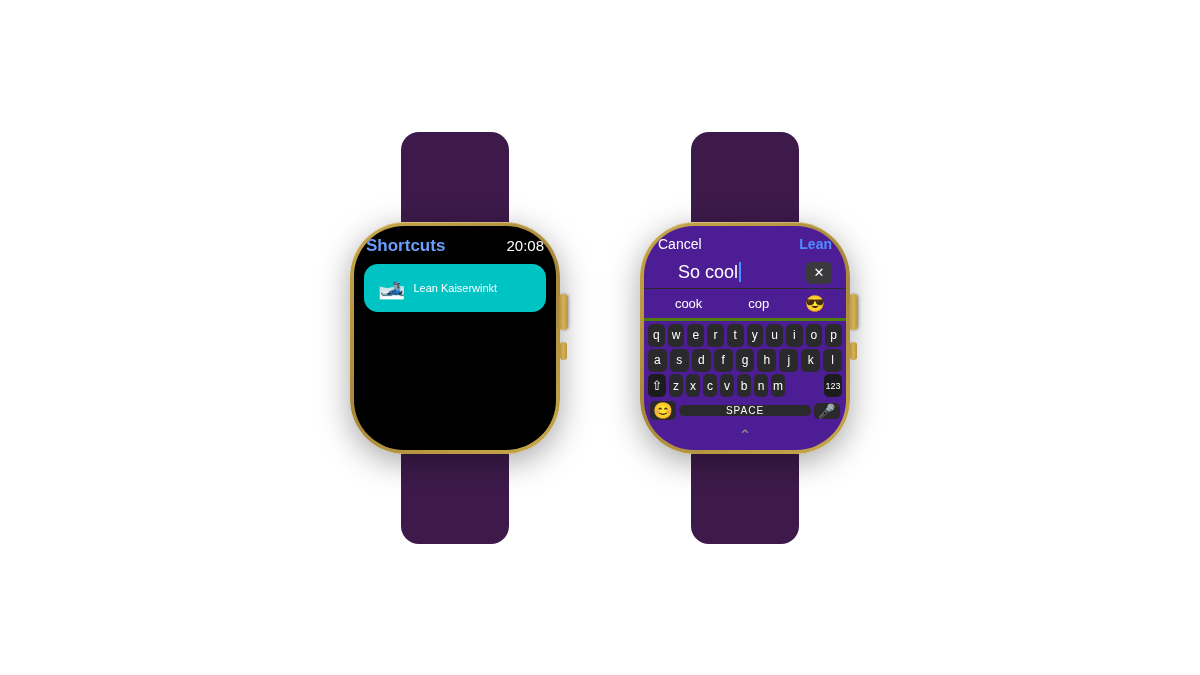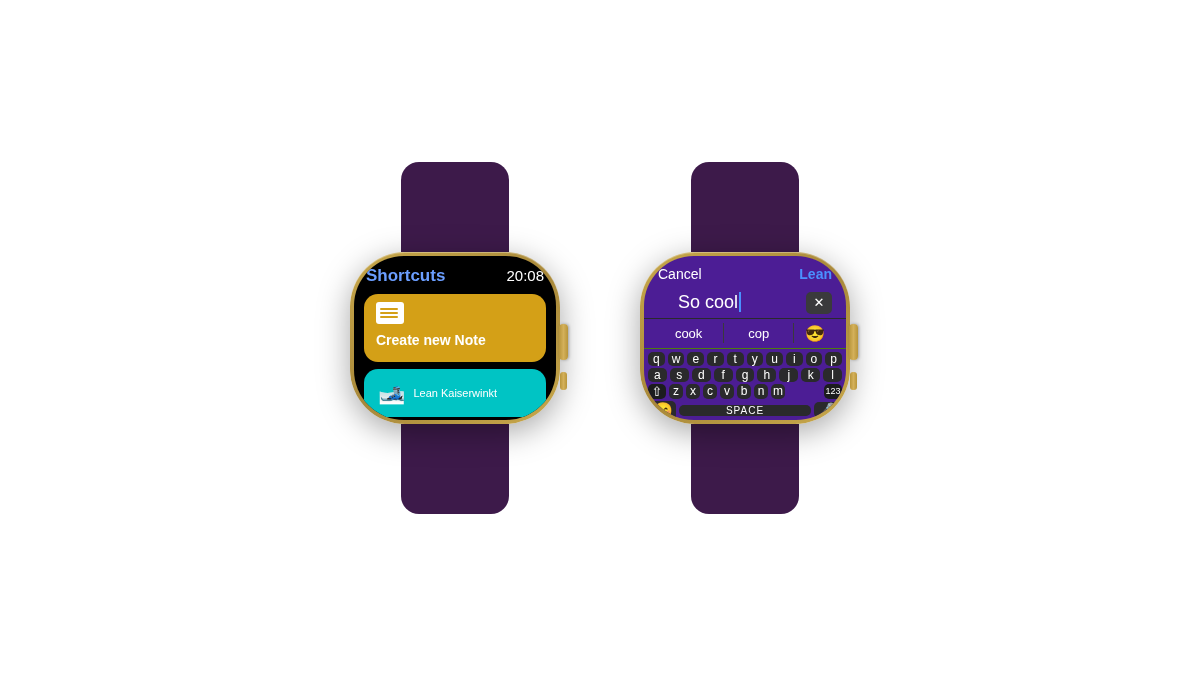--- a/index.html
+++ b/index.html
@@ -36,21 +36,21 @@
       width: 108px;
       height: 90px;
       background: #3d1a4a;
       border-radius: 0 0 18px 18px;
       position: relative;
       z-index: 1;
     }
 
     .watch-body {
       width: 210px;
-      height: 172px;
+      height: 232px;
       background: linear-gradient(145deg, #c8a84b, #a8883a, #c8a84b);
       border-radius: 55px;
       padding: 4px;
       position: relative;
       z-index: 2;
       box-shadow: 0 8px 32px rgba(0,0,0,0.35), inset 0 1px 0 rgba(255,255,255,0.3);
     }
 
     .watch-crown {
       position: absolute;
@@ -246,21 +246,21 @@
       color: #ffffff;
       font-size: 13px;
     }
 
     .kb-suggestions {
       display: flex;
       align-items: center;
       padding: 2px 10px;
       gap: 0;
       border-top: 1px solid #2a2a2c;
-      border-bottom: 1px solid #4d7c0f;
+      border-bottom: 3px solid #4d7c0f;
       justify-content: center;
     }
 
     .kb-suggestion {
       color: #ffffff;
       font-size: 13px;
       flex: 1;
       text-align: center;
       padding: 3px 0;
     }
@@ -338,28 +338,20 @@
     <div class="watch-crown"></div>
     <div class="watch-button"></div>
     <div class="watch-screen">
       <div class="shortcuts-screen">
         <div class="shortcuts-header">
           <span class="shortcuts-title">Shortcuts</span>
           <span class="shortcuts-time">20:08</span>
         </div>
 
 
-        <div class="shortcut-item shortcut-note">
-          <div class="note-icon">
-            <div class="note-line"></div>
-            <div class="note-line"></div>
-            <div class="note-line"></div>
-          </div>
-          <span class="shortcut-note-label">Create new Note</span>
-        </div>
 
         <div class="shortcut-item shortcut-ski">
           <span class="ski-icon">🎿</span>
           <span class="ski-label">Lean Kaiserwinkt</span>
         </div>
       </div>
     </div>
   </div>
   <div class="watch-band-bottom"></div>
 </div>

